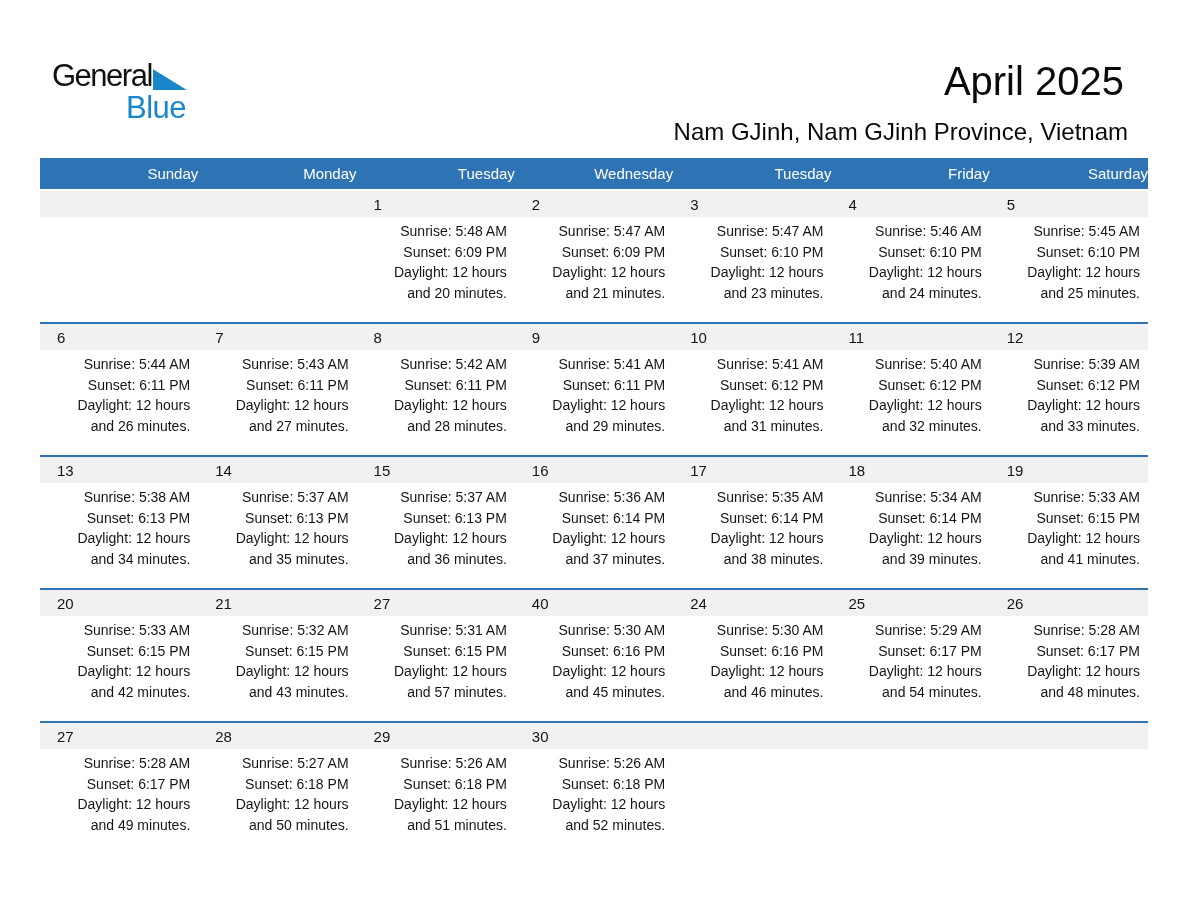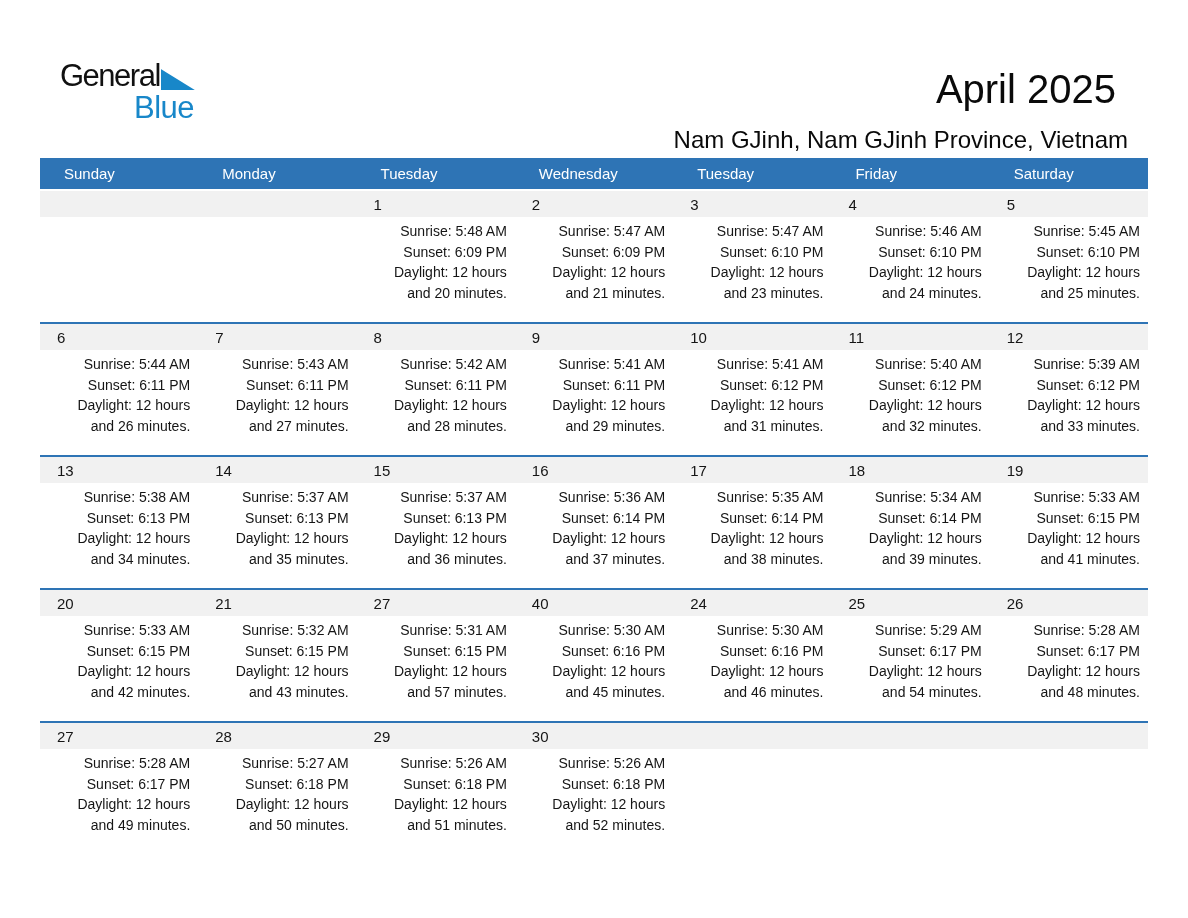--- a/index.html
+++ b/index.html
@@ -6,48 +6,48 @@
   body {
     width: 1188px; height: 918px;
     font-family: "Liberation Sans", sans-serif;
     color: var(--body-text, #1b1b1b);
     position: relative;
     overflow: hidden;
   }
   .page { position: relative; width: 1188px; height: 918px; }
 
   
-  .logo { position: absolute; left: 60px; top: 60px; }
+  .logo { position: absolute; left: 52px; top: 60px; }
   .logo-line1 { display: flex; align-items: flex-end; }
   .logo-general {
     font-size: 31px; color: #111111; letter-spacing: -1.5px; line-height: 1;
   }
   .logo-triangle {
     display: inline-block; width: 34px; height: 21px;
     background: var(--logo-blue, #1887c9);
     clip-path: polygon(0 0, 100% 100%, 0 100%);
     margin-left: 1px; margin-bottom: 1px;
   }
   .logo-blue {
     font-size: 31px; color: var(--logo-blue, #1887c9);
     letter-spacing: -0.5px; line-height: 1; margin: 1px 12px 0 74px;
   }
 
   
   .titles { position: absolute; right: 60px; top: 54px; text-align: right; }
-  .month-title { margin: 12px; font-size: 40px; font-weight: 400; line-height: 1.15; color: #0a0a0a; }
+  .month-title { margin: 4px; font-size: 40px; font-weight: 400; line-height: 1.15; color: #0a0a0a; }
   .location-subtitle { font-size: 24px; margin-top: 14px; color: #0a0a0a; }
 
   
   .calendar { position: absolute; left: 40px; top: 158px; width: 1108px; }
   .weekday-row {
     display: grid; grid-template-columns: repeat(7, 1fr);
     background: var(--accent, #2e74b5); height: 31px; align-items: center;
   }
-  .weekday-cell { color: #ffffff; font-size: 15px; padding-left: 24px; }
+  .weekday-cell { color: #ffffff; font-size: 15px; padding-left: 24px; text-align: right; }
 
   .week-row {
     display: grid; grid-template-columns: repeat(7, 1fr);
     border-top: 2px solid var(--accent, #2e74b5);
     min-height: 133px; box-sizing: border-box;
     background: #ffffff;
   }
   .week-row.first { border-top-color: #ffffff; }
 
   .day-cell { overflow: hidden; }

